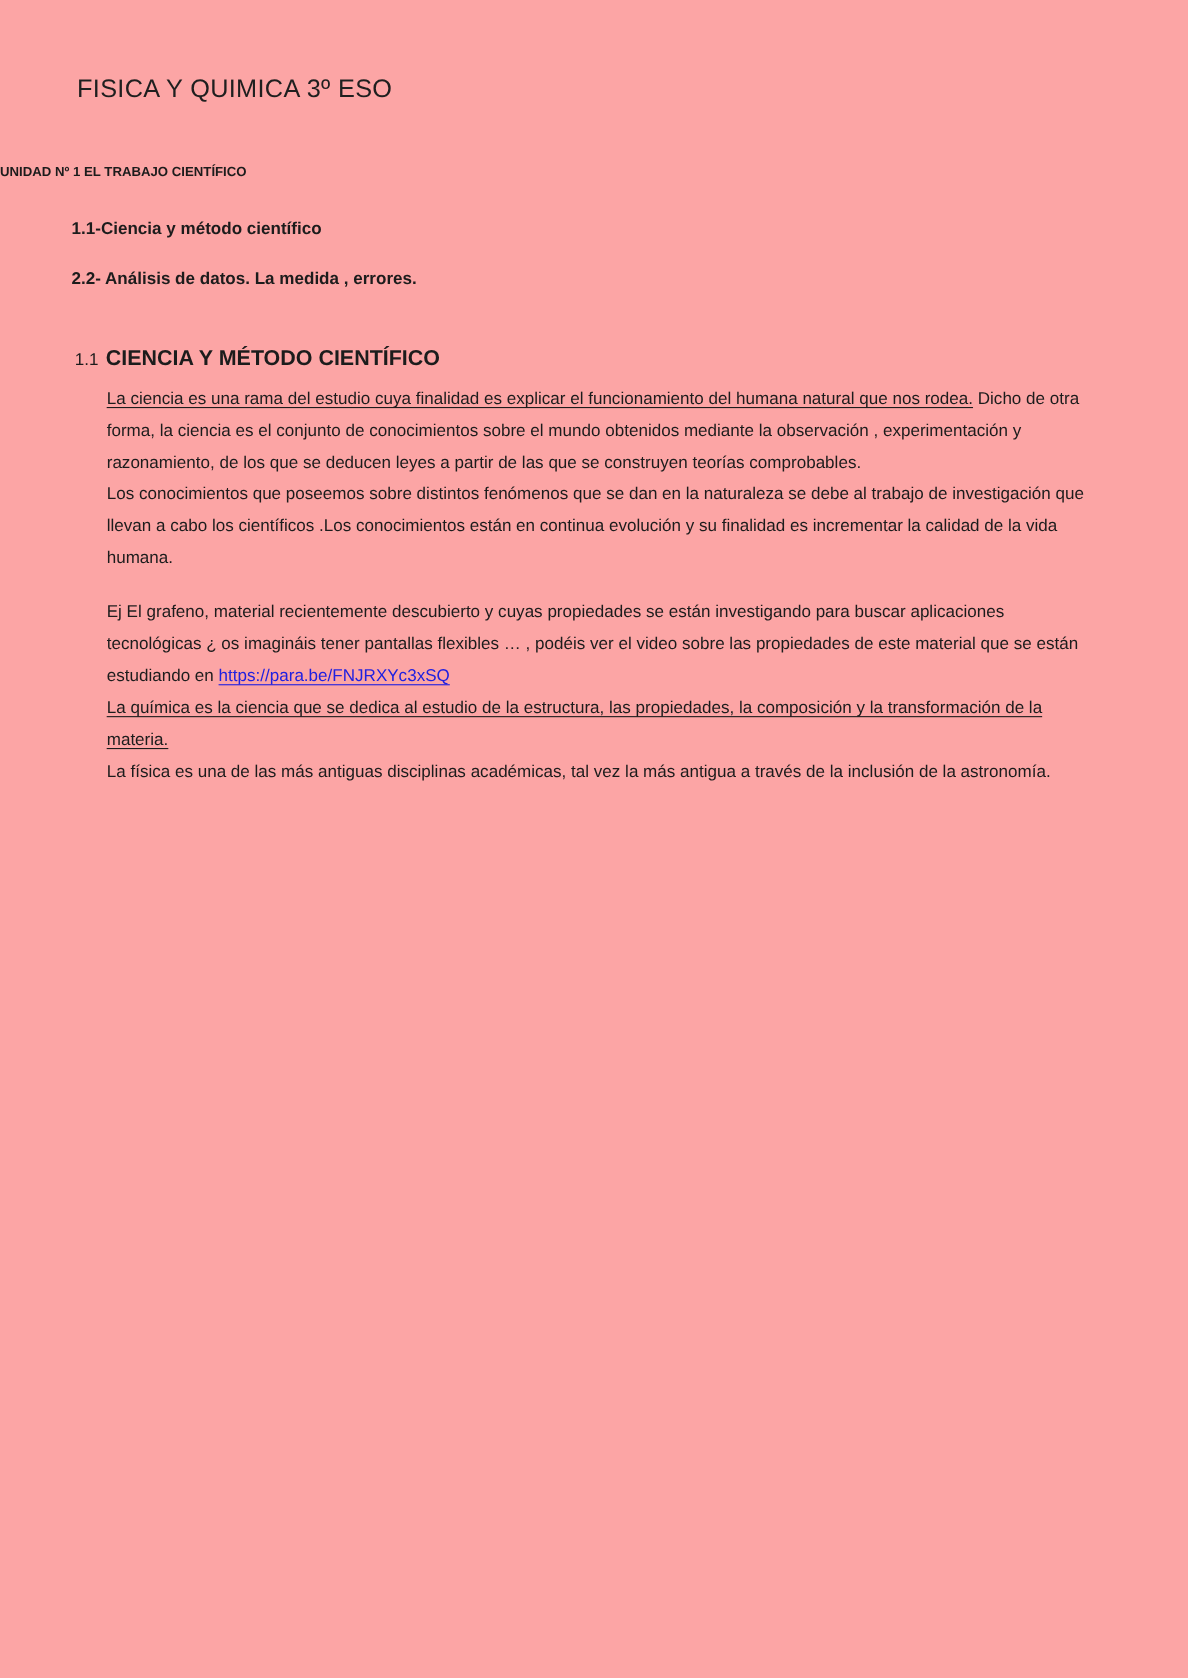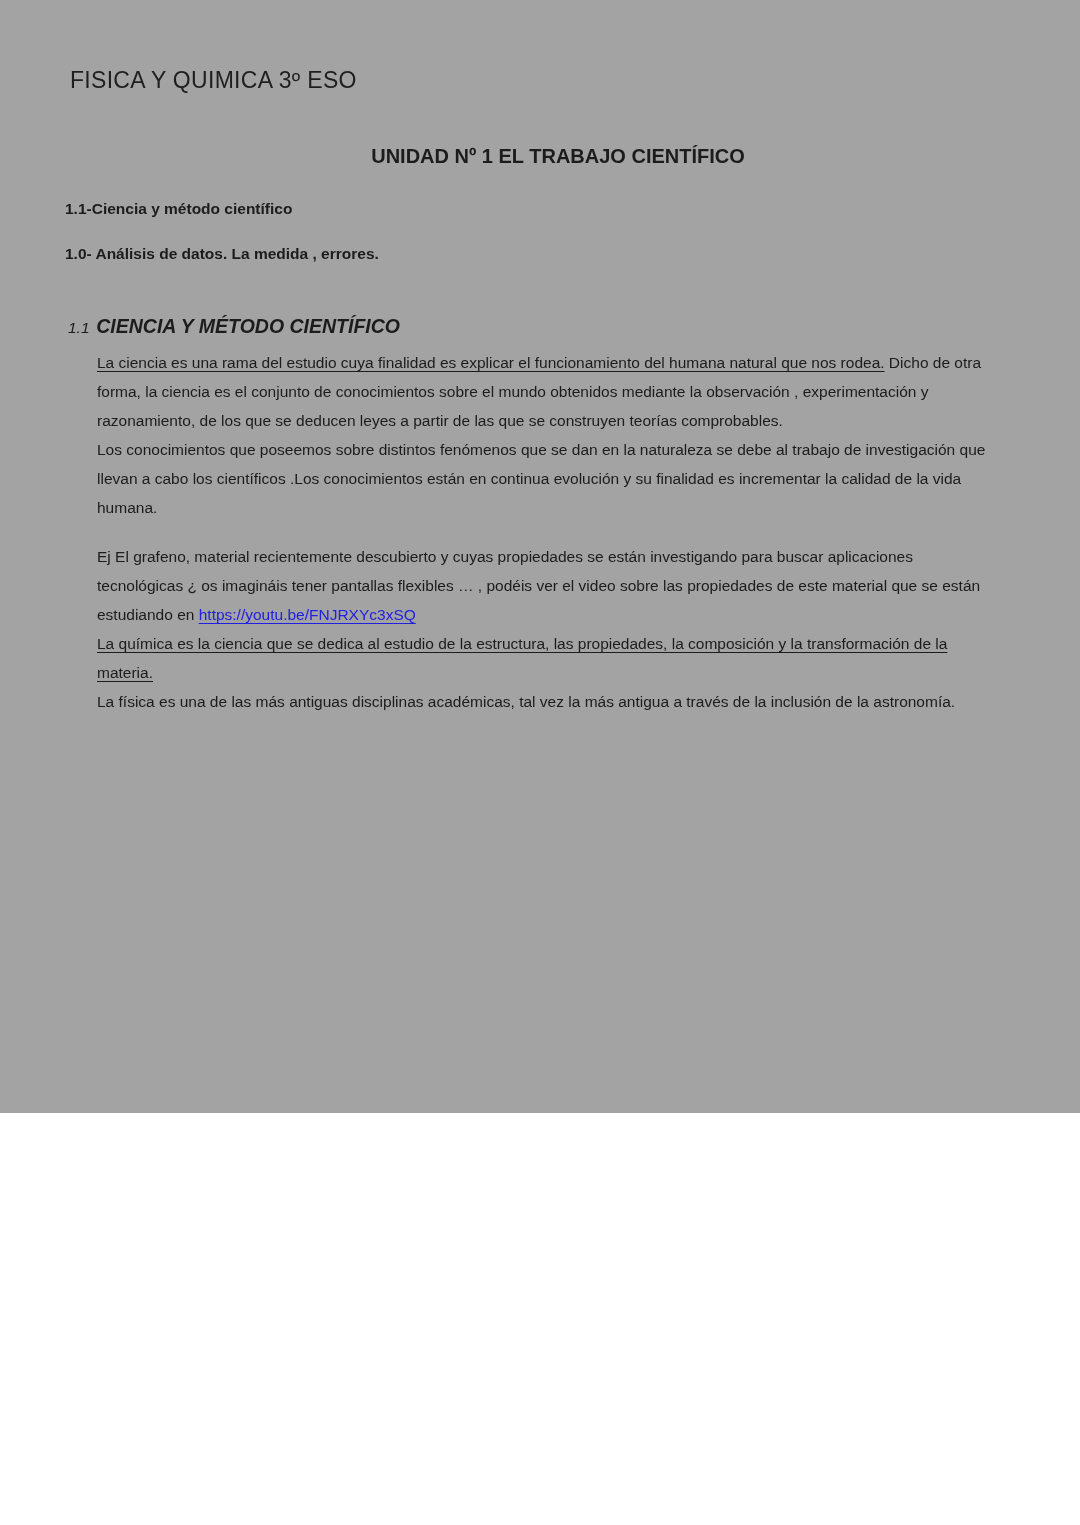--- a/index.html
+++ b/index.html
@@ -3,57 +3,55 @@
 <meta charset="utf-8">
 <style>
   html, body {
     margin: 0;
     padding: 0;
     background: #ffffff;
   }
   .page {
     position: relative;
     width: 1080px;
-    height: 1113px;
-    background: #a3a3a3;
+    height: 1525px;
+    background: #fca5a5;
     overflow: hidden;
     font-family: "Liberation Sans", sans-serif;
     color: #1c1c1c;
   }
   .doc-title {
     margin: 0;
     padding: 66px 0 0 70px;
     font-size: 23px;
     font-weight: 400;
     letter-spacing: 0.3px;
     line-height: 28px;
     color: #1f1f1f;
   }
   .unit-heading {
     margin-top: 53px;
-    text-align: center;
+    text-align: left;
     font-weight: 700;
-    font-size: 20px;
+    font-size: 12px;
     line-height: 19px;
-    margin-left: 36px;
   }
   .toc {
     margin: 33px 0 0 65px;
   }
   .toc-item {
     margin: 4px 0 26px 0;
     font-weight: 700;
     font-size: 15.5px;
     line-height: 19px;
   }
   .section-heading {
     margin: 50px 12px 0 68px;
     font-weight: 400;
     line-height: 24px;
-    font-style: italic;
   }
   .section-number {
     font-size: 15.5px;
     font-weight: 400;
   }
   .section-title {
     font-size: 19.5px;
     font-weight: 700;
   }
   .body-text {
@@ -91,38 +89,38 @@
 <body>
 
 <div class="page">
 
   <h1 class="doc-title">FISICA Y QUIMICA 3º ESO</h1>
 
   <div class="unit-heading">UNIDAD Nº 1 EL TRABAJO CIENTÍFICO</div>
 
   <div class="toc">
     <p class="toc-item">1.1-Ciencia y método científico</p>
-    <p class="toc-item">1.0- Análisis de datos. La medida , errores.</p>
+    <p class="toc-item">2.2- Análisis de datos. La medida , errores.</p>
   </div>
 
   <h2 class="section-heading">
     <span class="section-number">1.1</span>
     <span class="section-title">CIENCIA Y MÉTODO CIENTÍFICO</span>
   </h2>
 
   <div class="body-text">
 
     <p class="para">
       <span class="u">La ciencia es una rama del estudio cuya finalidad es explicar el funcionamiento del humana natural que nos rodea.</span><span> Dicho de otra forma, la ciencia es el conjunto de conocimientos sobre el mundo obtenidos mediante la observación , experimentación y razonamiento, de los que se deducen leyes a partir de las que se construyen teorías comprobables.</span>
     </p>
 
     <p class="para">Los conocimientos que poseemos sobre distintos fenómenos que se dan en la naturaleza se debe al trabajo de investigación que llevan a cabo los científicos .Los conocimientos están en continua evolución y su finalidad es incrementar la calidad de la vida humana.</p>
 
     <p class="para gap-above">
-      <span>Ej El grafeno, material recientemente descubierto y cuyas propiedades se están investigando para buscar aplicaciones tecnológicas ¿ os imagináis tener pantallas flexibles … , podéis ver el video sobre las propiedades de este material que se están estudiando en </span><a class="link">https://youtu.be/FNJRXYc3xSQ</a>
+      <span>Ej El grafeno, material recientemente descubierto y cuyas propiedades se están investigando para buscar aplicaciones tecnológicas ¿ os imagináis tener pantallas flexibles … , podéis ver el video sobre las propiedades de este material que se están estudiando en </span><a class="link">https://para.be/FNJRXYc3xSQ</a>
     </p>
 
 
     <p class="para italic">
       <span class="u">La química es la ciencia que se dedica al estudio de la estructura, las propiedades, la composición y la transformación de la materia.</span>
     </p>
 
 
     <p class="para italic">La física es una de las más antiguas disciplinas académicas, tal vez la más antigua a través de la inclusión de la astronomía.</p>
 

